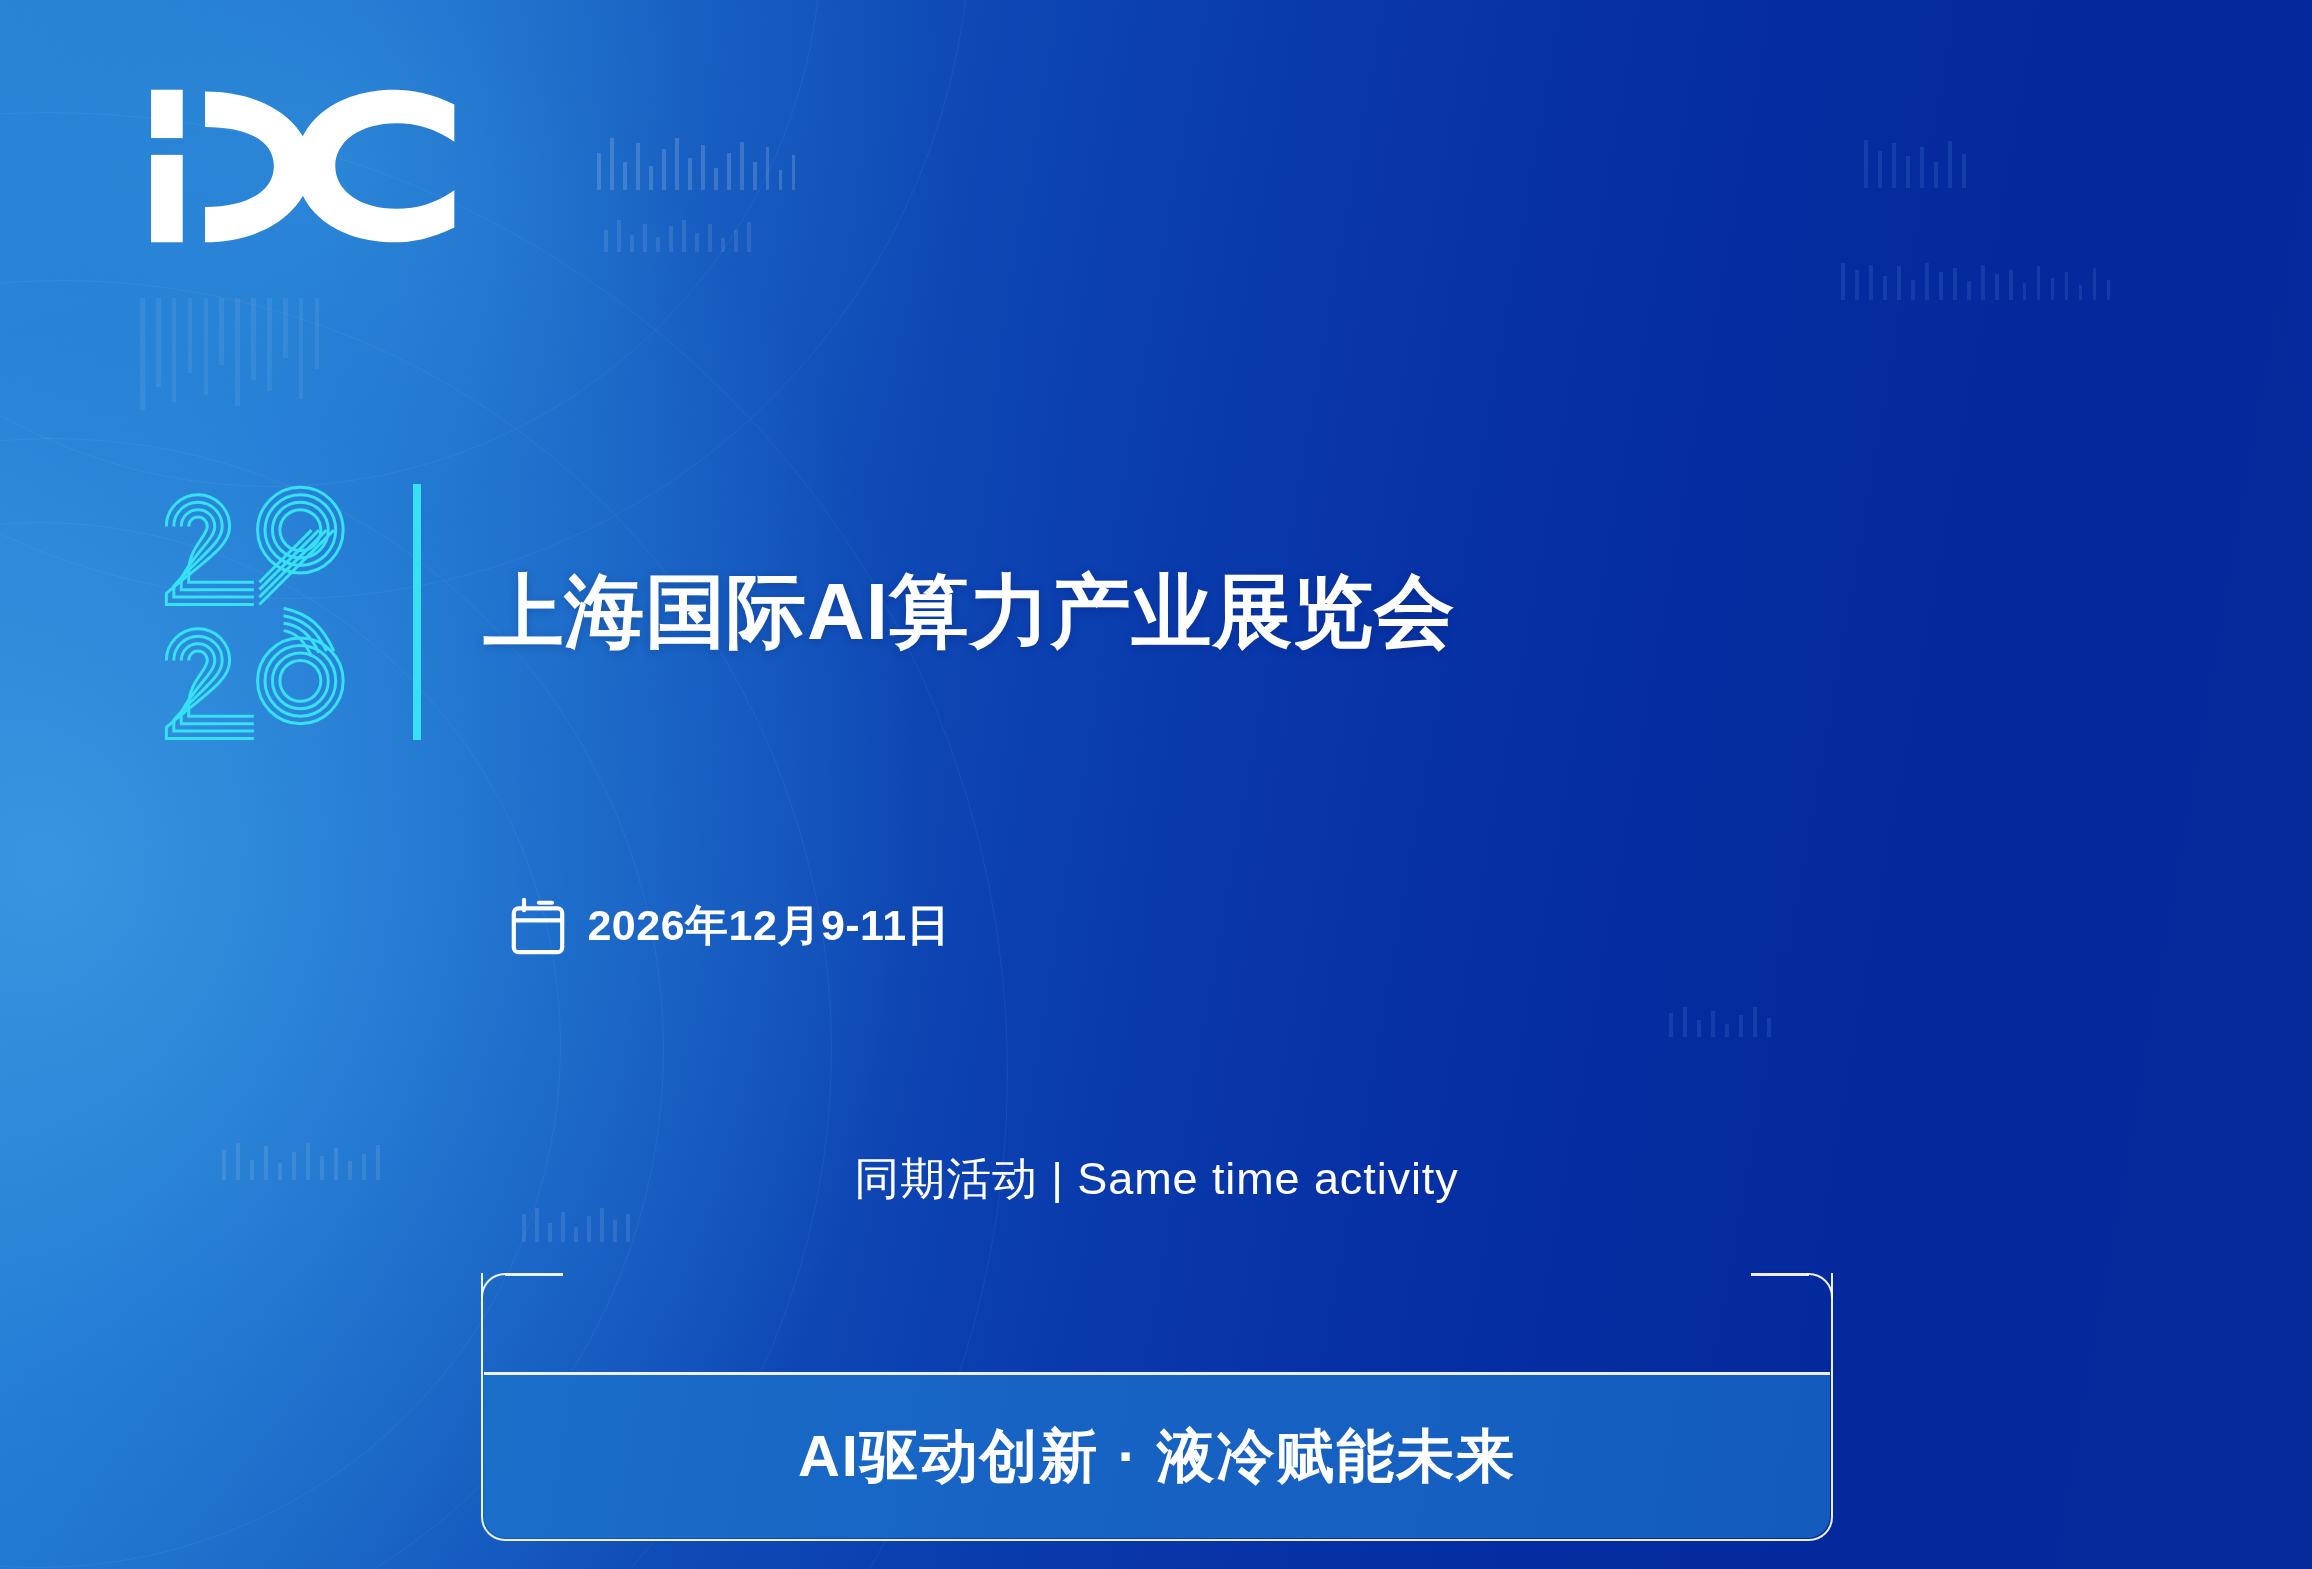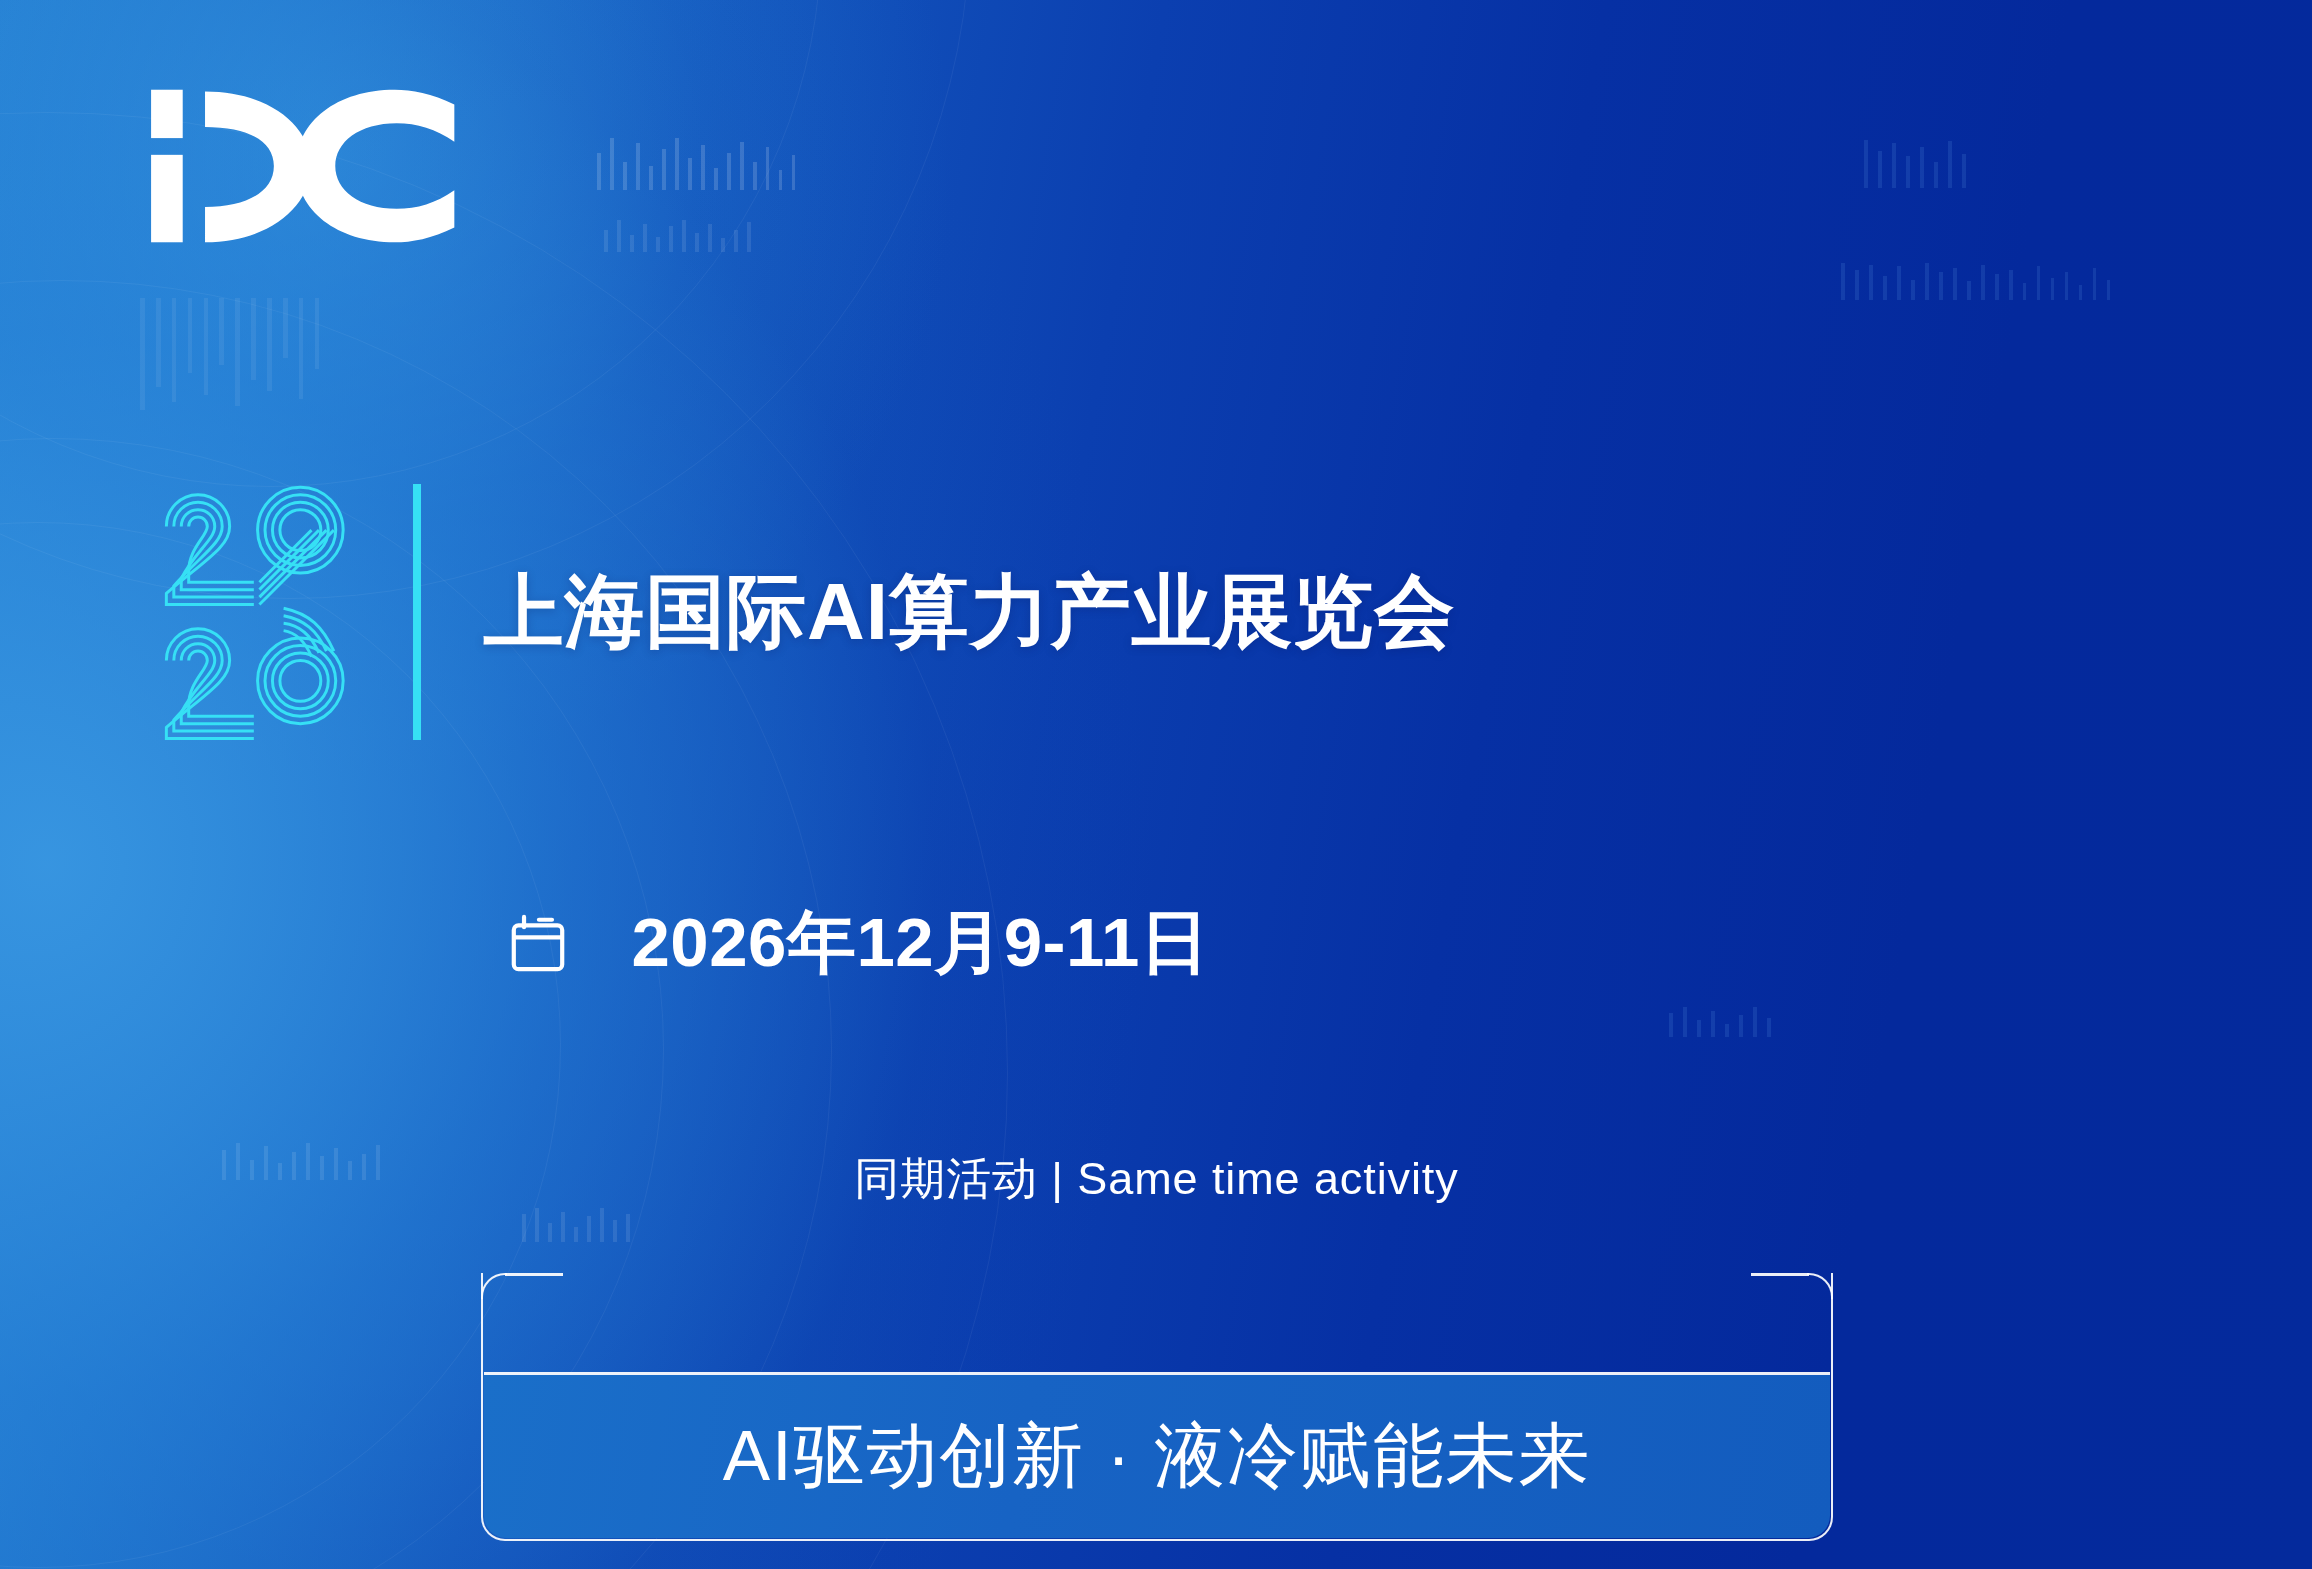--- a/index.html
+++ b/index.html
@@ -94,25 +94,24 @@
     left: 511px;
     top: 897px;
     display: flex;
     align-items: center;
     gap: 80px;
     color: #ffffff;
   }
   .meta-item { display: flex; align-items: center; gap: 22.4px; }
   .meta-icon { flex: 0 0 auto; display: block; }
   .meta-text {
-    font-size: 69px;
+    font-size: 43px;
     font-weight: 700;
     white-space: nowrap;
     letter-spacing: 0.5px;
-    margin-left: 44px;
   }
 
   
   #same-time {
     position: absolute;
     top: 1149px;
     left: 0;
     width: 2313px;
     text-align: center;
     color: #ffffff;
@@ -183,22 +182,22 @@
     top: 102px;
     bottom: 2.8px;
     border-radius: 0 0 22.4px 22.4px;
     background: linear-gradient(100deg, #1a6fc9 0%, #1763c4 40%, #135cbe 100%);
     display: flex;
     align-items: center;
     justify-content: center;
   }
   #panel-slogan {
     color: #ffffff;
-    font-size: 71px;
-    font-weight: 400;
+    font-size: 58px;
+    font-weight: 700;
     letter-spacing: 1.9px;
     white-space: nowrap;
   }
 </style>
 </head>
 <body>
 
 <div id="poster">
 
   <div class="bgdeco arcs">

